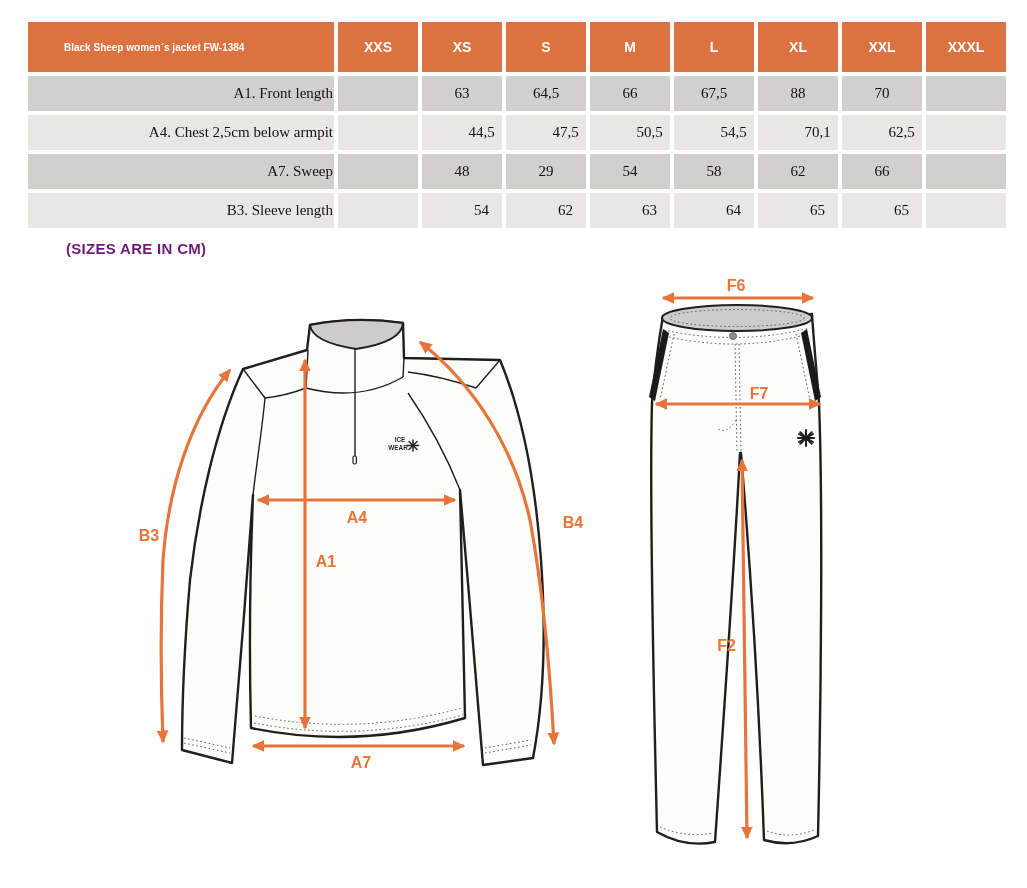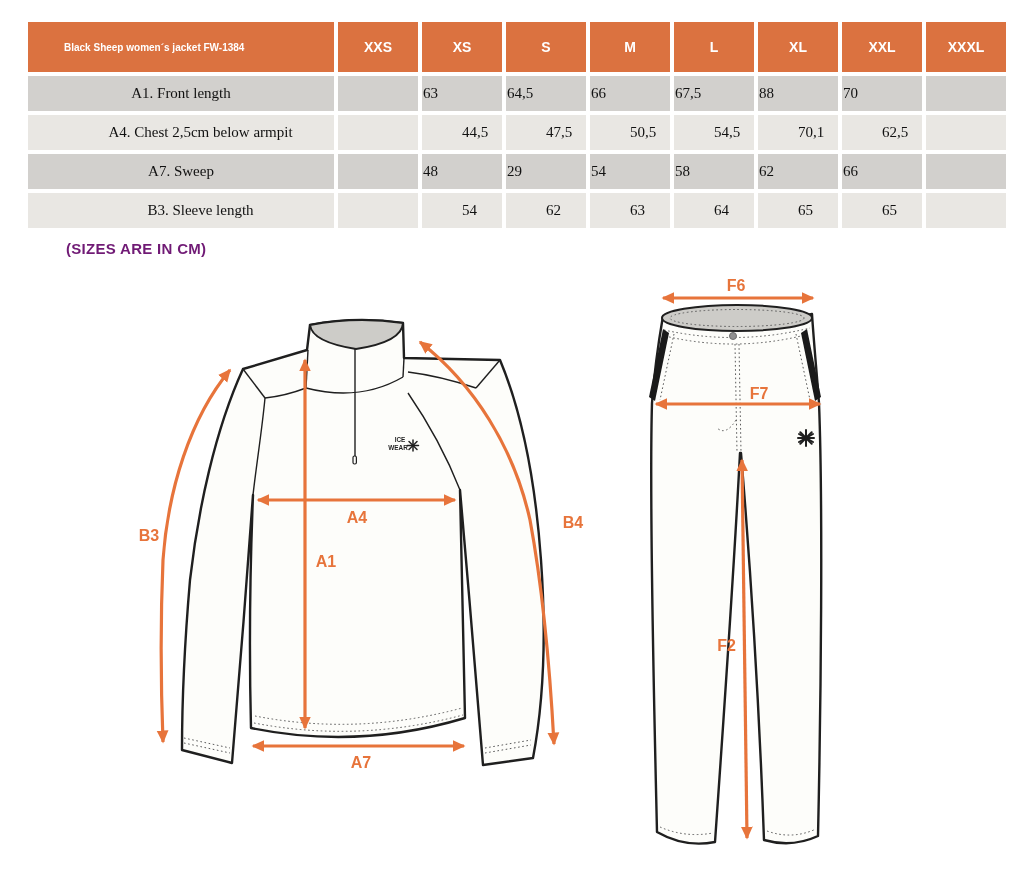--- a/index.html
+++ b/index.html
@@ -5,22 +5,22 @@
   html,body{margin:0;padding:0;background:#fff;}
   .page{position:relative;width:1027px;height:888px;background:#fff;overflow:hidden;
         font-family:"Liberation Sans",sans-serif;}
   table.sizetbl{position:absolute;left:24px;top:18px;width:986px;
         border-collapse:separate;border-spacing:4px;table-layout:fixed;}
   table.sizetbl th.size{width:78px;}
   table.sizetbl th{background:#DB7240;color:#fff;font-weight:bold;font-size:14px;
         height:48px;text-align:center;vertical-align:middle;}
   table.sizetbl th.titlecell{text-align:left;padding-left:36px;font-size:10px;margin-top:39px;}
   table.sizetbl td{height:33px;font-family:"Liberation Serif",serif;font-size:15px;
-        vertical-align:middle;color:#111;}
-  table.sizetbl td.lbl{text-align:center;}
+        text-align:center;vertical-align:middle;color:#111;}
+  table.sizetbl td.lbl{text-align:right;}
   tr.row-dark td{background:#D2D0CD;}
   tr.row-light td{background:#E9E7E3;padding-left:40px;}
   .note{position:absolute;left:66px;top:240px;color:#701a75;font-weight:bold;
         font-size:15px;letter-spacing:.3px;}
   svg.diagram{position:absolute;overflow:visible;}
   .outline{fill:#FDFDFA;stroke:#1F1F1F;stroke-width:2.4;stroke-linejoin:round;}
   .seam{fill:none;stroke:#1F1F1F;stroke-width:1.4;}
   .dots{fill:none;stroke:#5a5a5a;stroke-width:1;stroke-dasharray:1.6 2.6;}
   .grayfill{fill:#CDCCC8;stroke:#1F1F1F;stroke-width:2;}
   .arrow{stroke:#E7743B;stroke-width:3.2;fill:none;}

